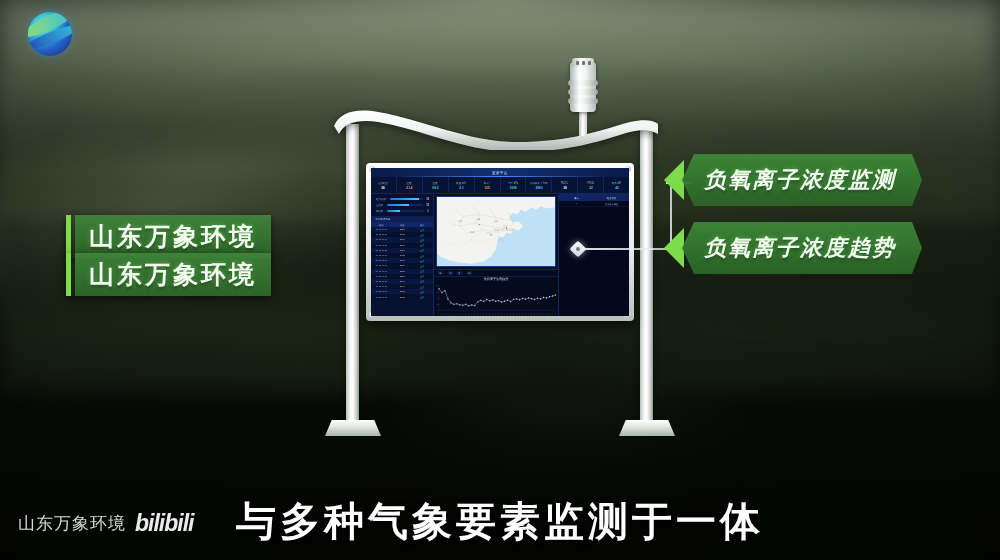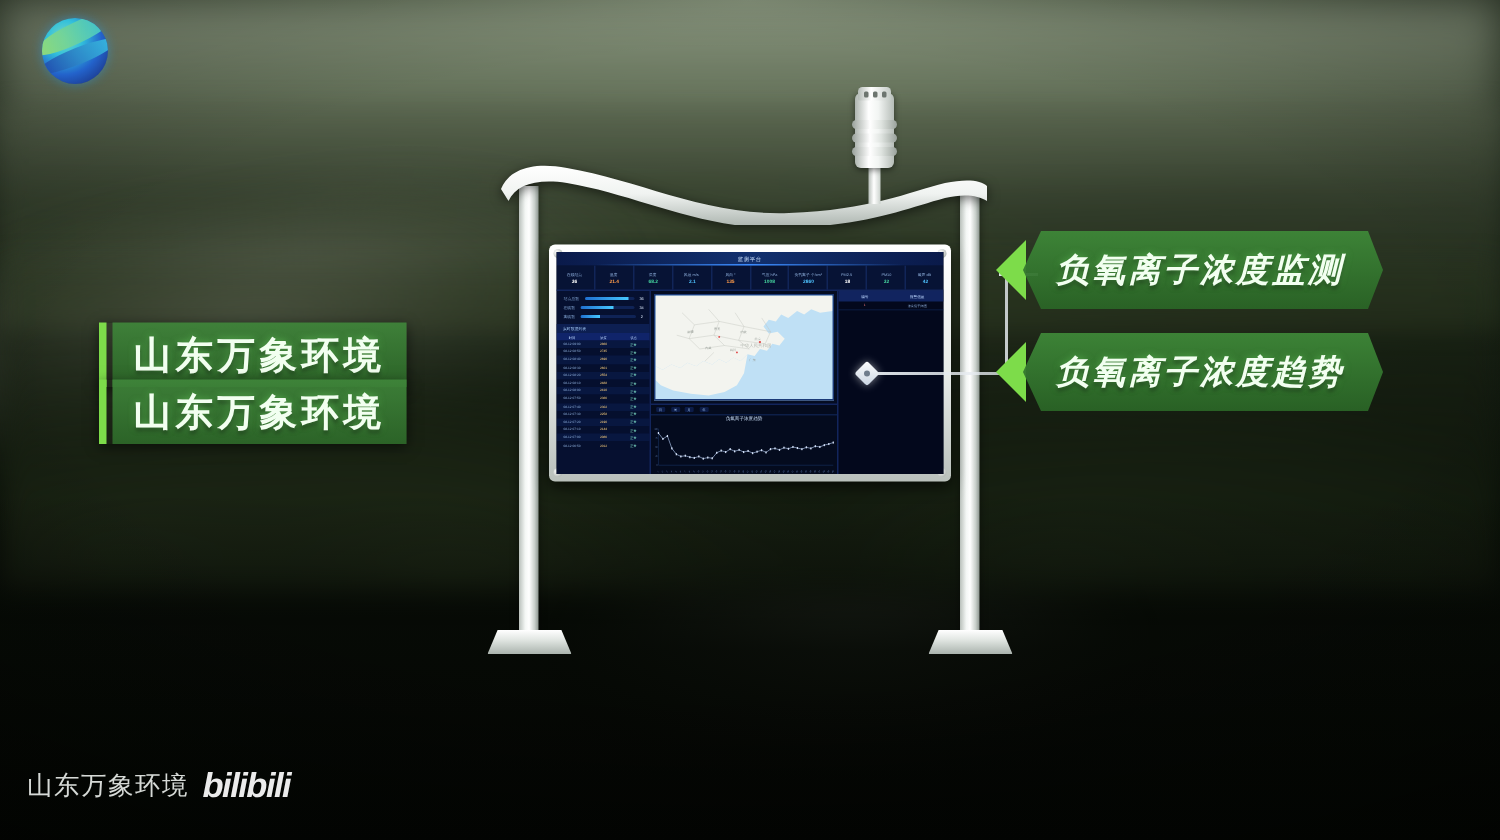--- a/index.html
+++ b/index.html
@@ -599,19 +599,20 @@
       <span>负氧离子浓度监测</span>
     </div>
   </div>
   <div class="label-right lr-2">
     <div class="tip"></div>
     <div class="hex shape2">
       <span>负氧离子浓度趋势</span>
     </div>
   </div>
 
+  <div class="subtitle">与多种气象要素监测于一体</div>
 
   <div class="bw">
     <div class="bw-text">山东万象环境</div>
     <div class="bw-bili">bilibili</div>
   </div>
 
 </div>
 
 </body></html>

